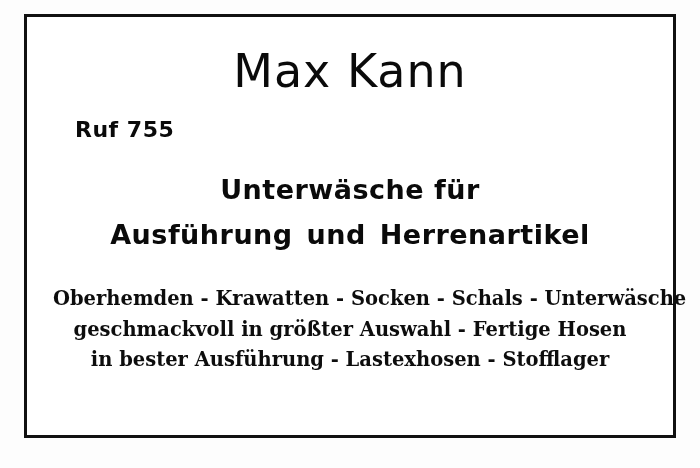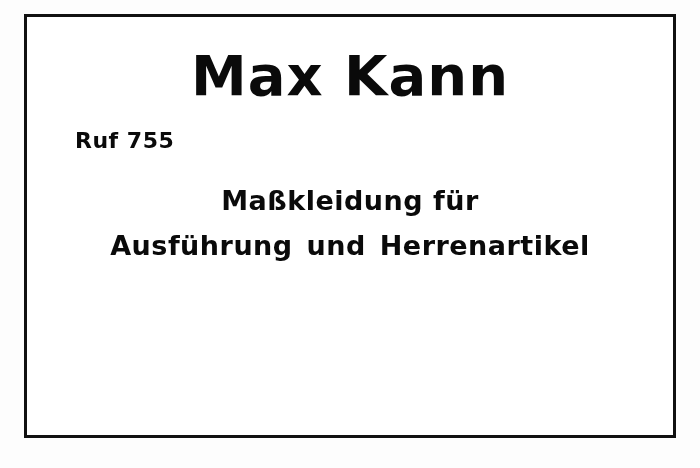--- a/index.html
+++ b/index.html
@@ -35,22 +35,22 @@
     left: 0;
     top: 0;
     right: 0;
     bottom: 0;
     padding: 10px 26px 8px 26px;
     box-sizing: border-box;
     text-align: center;
   }
   .shop-name {
     font-family: "DejaVu Sans", sans-serif;
-    font-weight: bold;
-    font-size: 56px;
+    font-weight: normal;
+    font-size: 46px;
     letter-spacing: 1px;
     color: #0a0a0a;
     line-height: 1.05;
     margin-top: 20px;
     margin-bottom: 6px;
     white-space: nowrap;
   }
   .contact-row {
     display: flex;
     justify-content: space-between;
@@ -102,19 +102,24 @@
 <div class="ad-page">
   <div class="ad-frame">
     <div class="ad-inner">
 
       <div class="shop-name">Max Kann</div>
 
       <div class="contact-row">
         <div class="phone">Ruf 755</div>
       </div>
 
-      <div class="tagline tagline-1">Maßkleidung für</div>
+      <div class="tagline tagline-1">Unterwäsche für</div>
       <div class="tagline tagline-2">Ausführung und Herrenartikel</div>
 
+      <div class="goods">
+        <div class="goods-line l1">Oberhemden - Krawatten - Socken - Schals - Unterwäsche</div>
+        <div class="goods-line l2">geschmackvoll in größter Auswahl - Fertige Hosen</div>
+        <div class="goods-line l3">in bester Ausführung - Lastexhosen - Stofflager</div>
+      </div>
 
     </div>
   </div>
 </div>
 
 </body></html>

